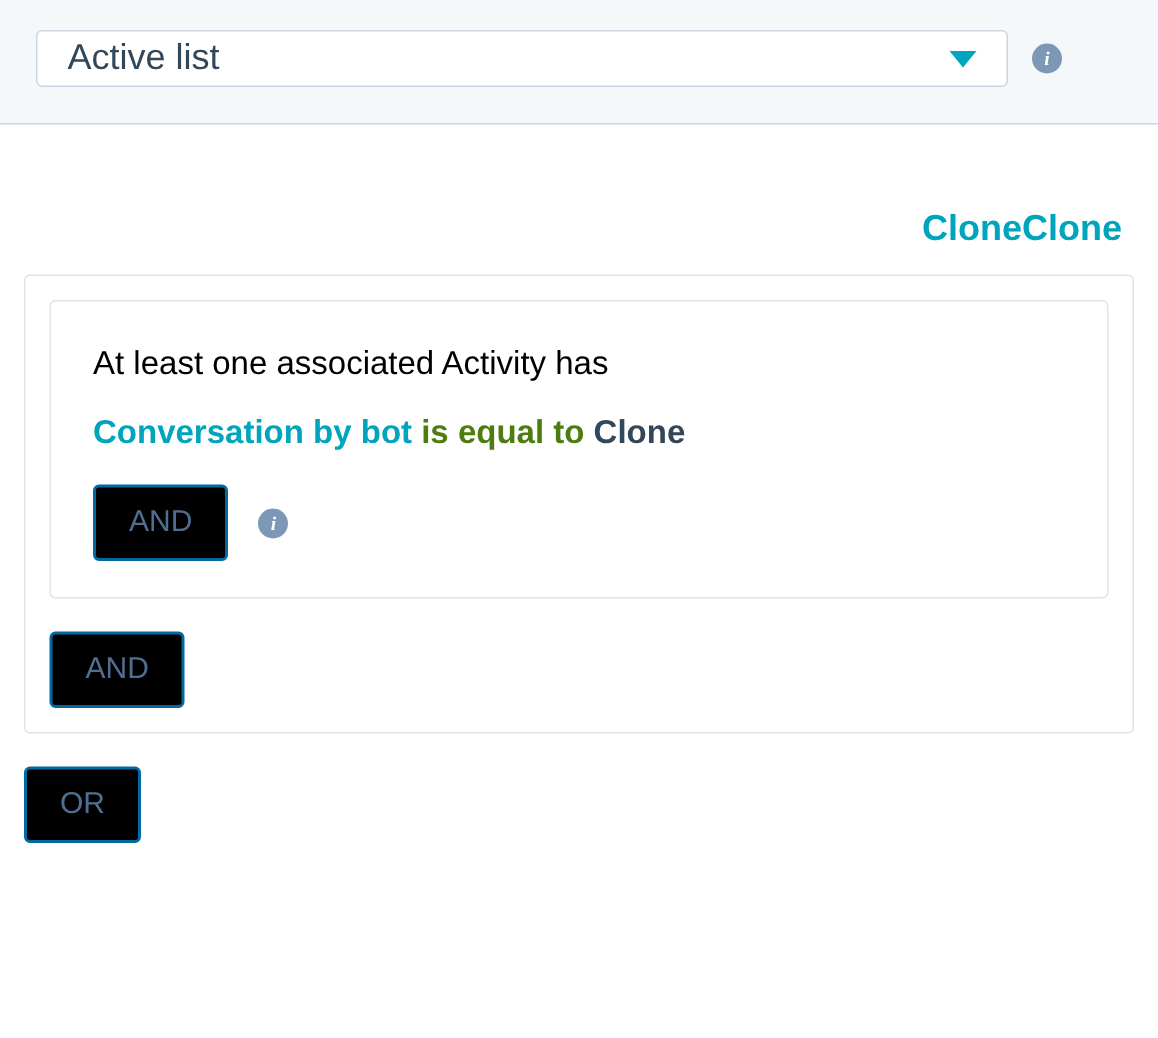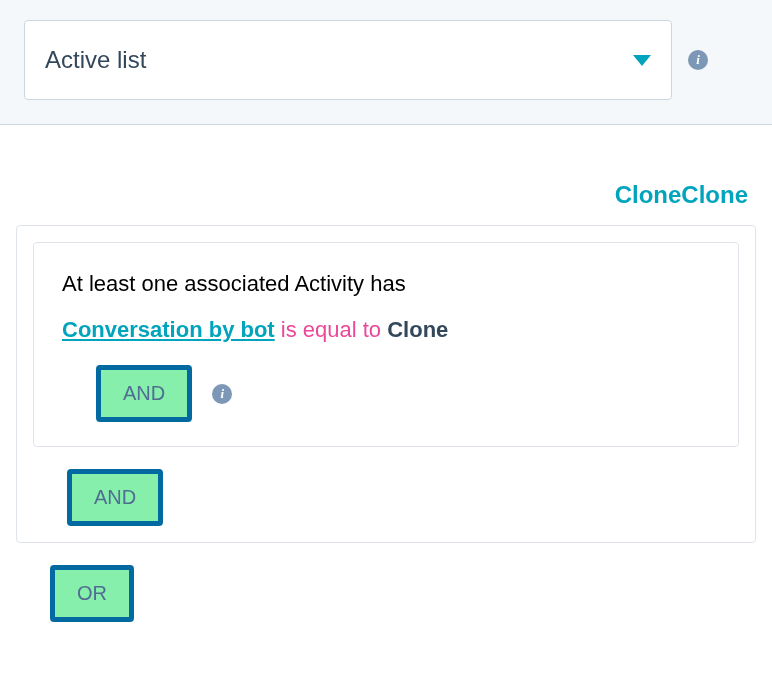--- a/index.html
+++ b/index.html
@@ -19,21 +19,21 @@
       border-bottom: 1px solid #cbd6e2;
       display: flex;
       align-items: center;
       gap: 16px;
     }
     .dropdown {
       flex: 1;
       background: #fff;
       border: 1px solid #cbd6e2;
       border-radius: 4px;
-      padding: 25px 20px;
+      padding: 4px 20px;
       display: flex;
       align-items: center;
       justify-content: space-between;
       cursor: pointer;
       max-width: 648px;
     }
     .dropdown-text {
       font-size: 24px;
       color: #33475b;
       font-weight: 400;
@@ -90,46 +90,44 @@
       margin-bottom: 20px;
     }
     .filter-condition {
       font-size: 22px;
       color: #33475b;
       margin-bottom: 22px;
     }
     .condition-property {
       color: #00a4bd;
       font-weight: 600;
-      text-decoration: underline;
     }
     .condition-operator {
-      color: #ec4899;
-      font-weight: 400;
+      color: #4d7c0f;
+      font-weight: 700;
     }
     .condition-value {
       color: #33475b;
       font-weight: 700;
     }
     .and-row {
       display: flex;
       align-items: center;
       gap: 20px;
     }
     .logic-button {
-      background: #86efac;
-      border: 5px solid #0369a1;
+      background: #000000;
+      border: 2px solid #0369a1;
       border-radius: 4px;
       padding: 12px 22px;
       font-size: 20px;
       color: #506e91;
       font-weight: 400;
       cursor: pointer;
       font-family: inherit;
-      margin-left: 34px;
     }
     .outer-and {
       margin-top: 22px;
     }
     .or-row {
       margin: 22px 16px 0 16px;
     }
   </style>
 </head>
 <body>

